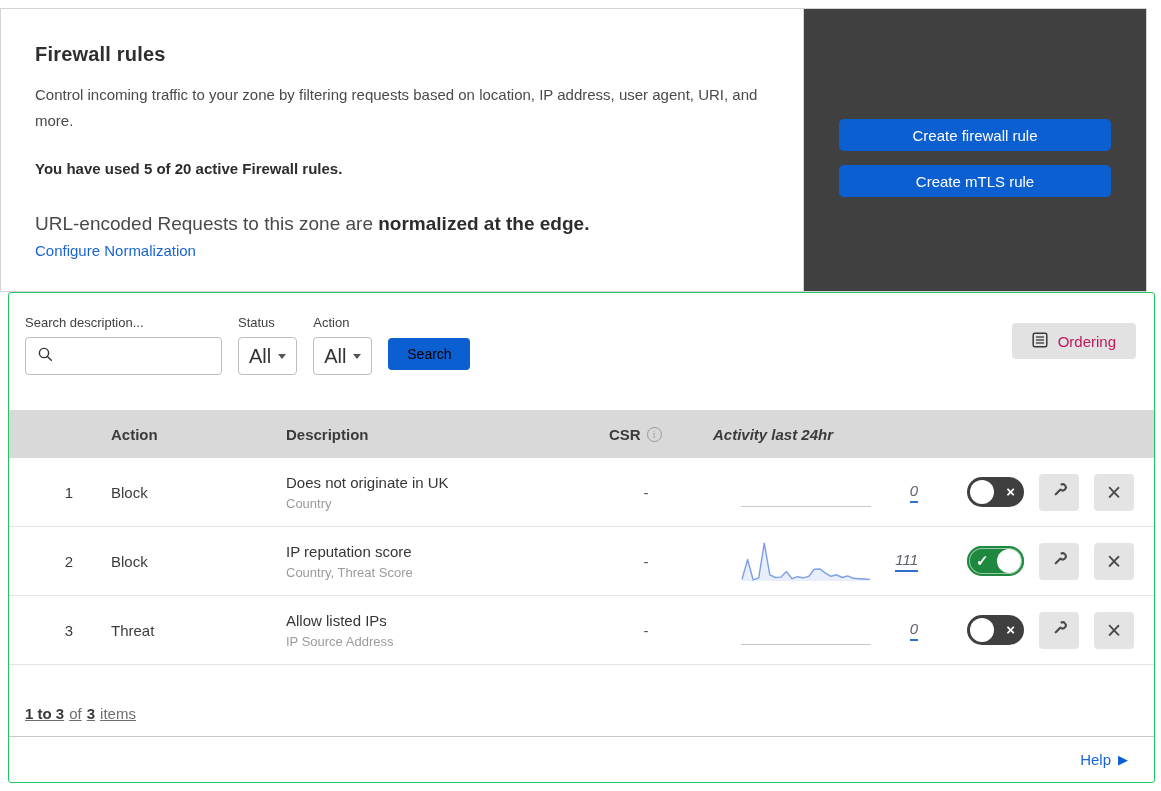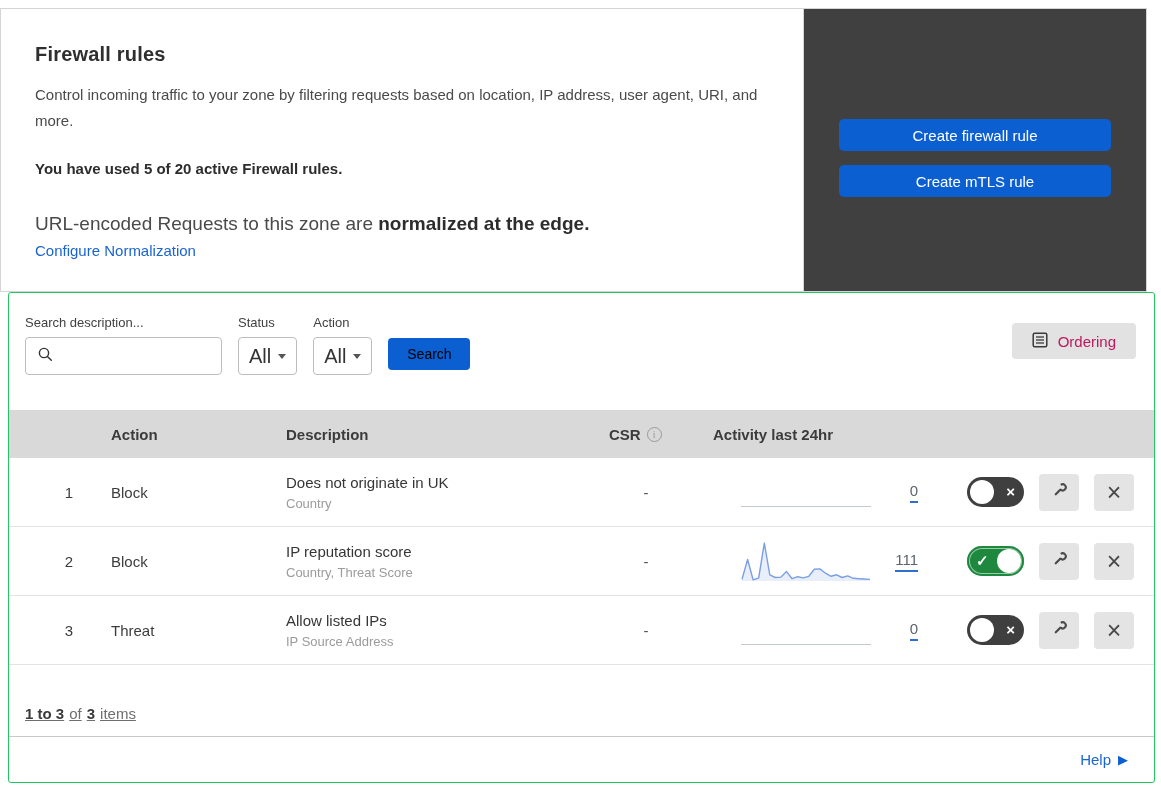--- a/index.html
+++ b/index.html
@@ -40,21 +40,21 @@
   .btn-ordering { position:absolute; right:18px; top:30px; height:36px; padding:0 20px; background:#e2e2e2; color:#be185d;
                   border:none; border-radius:4px; font-size:15px; font-family:"Liberation Sans", sans-serif;
                   display:flex; align-items:center; gap:10px; cursor:pointer; }
 
   
   .thead { height:48px; background:#d9d9d9; display:flex; align-items:center; font-size:15px; font-weight:700; color:#3b3b3b; }
   .col-num { width:102px; text-align:right; padding-right:38px; }
   .col-action { width:175px; }
   .col-desc { width:317px; }
   .col-csr { width:86px; display:flex; align-items:center; gap:6px; padding-left:6px; }
-  .col-activity { width:235px; display:flex; align-items:center; }
+  .col-activity { width:235px; display:flex; align-items:center;font-style:italic; }
   .thead .col-activity { padding-left:24px; }
   .info-icon { width:15px; height:15px; border:1px solid #9a9a9a; border-radius:50%; color:#9a9a9a; font-size:10px;
                font-weight:400; font-family:"Liberation Serif", serif; display:flex; align-items:center; justify-content:center; }
 
   .trow { height:69px; border-bottom:1px solid #e3e3e3; display:flex; align-items:center; font-size:15px; color:#3c3c3c; }
   .rowtitle { color:#363636; }
   .rowsub { margin-top:5px; font-size:13px; color:#9b9b9b; }
   .csr-val { width:86px; text-align:center; color:#555; }
   .spark-wrap { width:130px; margin-left:52px; display:flex; align-items:center; }
   .flatline { width:130px; height:1px; background:#c3c9d1; margin-top:28px; }

